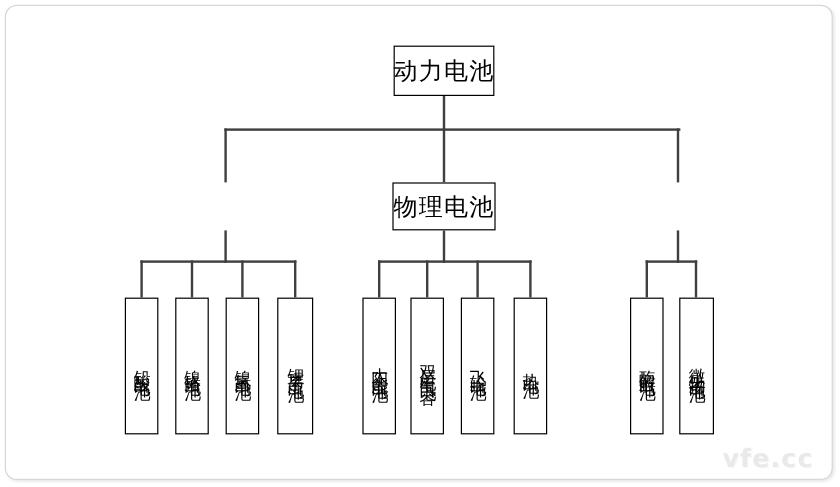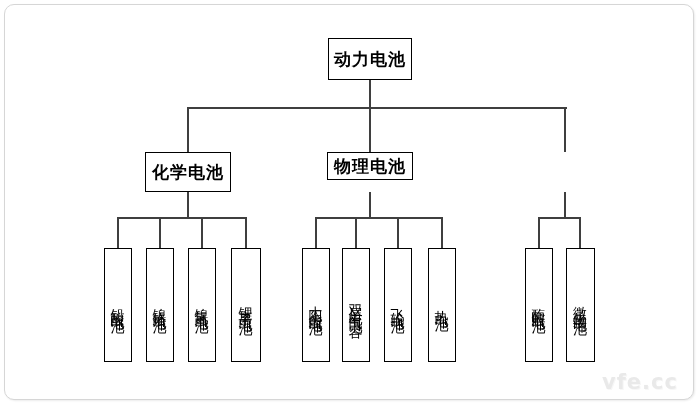--- a/index.html
+++ b/index.html
@@ -30,24 +30,23 @@
     border: 1px solid #000000;
     background: #ffffff;
     box-sizing: border-box;
     display: flex;
     align-items: center;
     justify-content: center;
     color: #000000;
     z-index: 2;
   }
   .node-h {
-    font-size: 17px;
+    font-size: 20px;
     letter-spacing: 1px;
     white-space: nowrap;
-    font-weight: bold;
   }
   .node-v span {
     writing-mode: vertical-lr;
     text-orientation: upright;
     font-size: 14px;
     line-height: 1;
     letter-spacing: 4px;
   }
   .vline, .hline {
     position: absolute;
@@ -76,22 +75,21 @@
   <div class="frame"></div>
 
   <div class="node node-h" style="left:328px; top:38px; width:84px; height:42px;">动力电池</div>
 
   <div class="vline" style="left:369px; top:80px;  height:29px;"></div>
   <div class="hline" style="left:187px; top:107px; width:380px;"></div>
   <div class="vline" style="left:187px; top:107px; height:45px;"></div>
   <div class="vline" style="left:369px; top:107px; height:45px;"></div>
   <div class="vline" style="left:564px; top:107px; height:45px;"></div>
 
-  <div class="node node-h" style="left:145px; top:152px; width:86px; height:40px;">化学电池</div>
-  <div class="node node-h" style="left:327px; top:152px; width:86px; height:28px;">物理电池</div>
+  <div class="node node-h" style="left:327px; top:152px; width:86px; height:40px;">物理电池</div>
 
   <div class="vline" style="left:187px; top:192px; height:27px;"></div>
   <div class="hline" style="left:117px; top:217px; width:130px;"></div>
   <div class="vline" style="left:117px; top:217px; height:31px;"></div>
   <div class="vline" style="left:159px; top:217px; height:31px;"></div>
   <div class="vline" style="left:201px; top:217px; height:31px;"></div>
   <div class="vline" style="left:245px; top:217px; height:31px;"></div>
 
   <div class="vline" style="left:369px; top:192px; height:27px;"></div>
   <div class="hline" style="left:315px; top:217px; width:128px;"></div>

